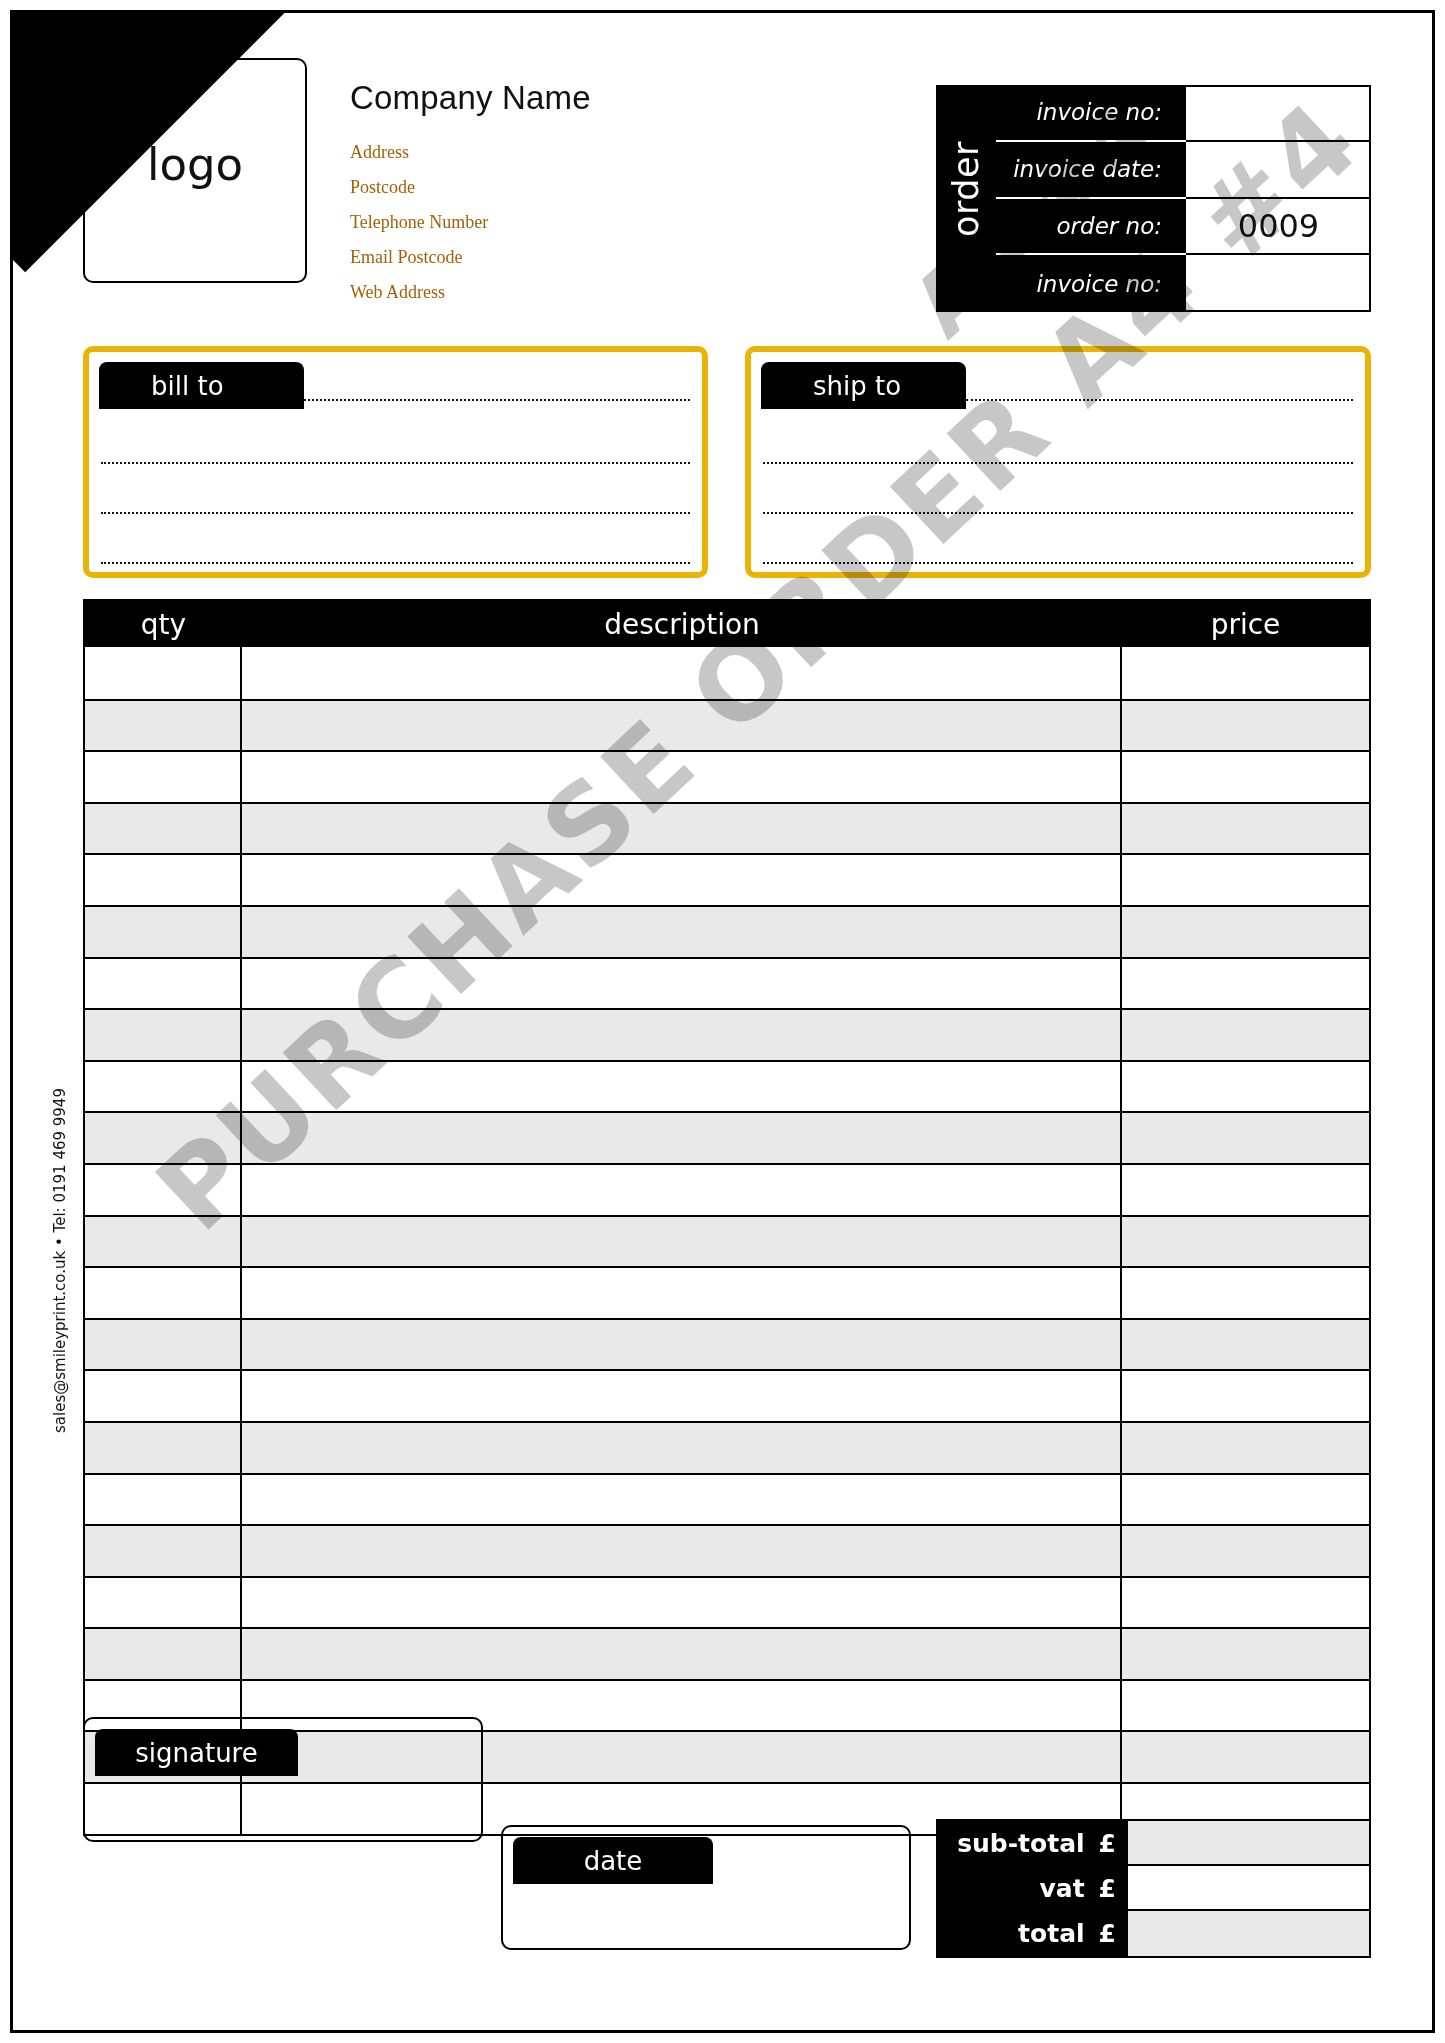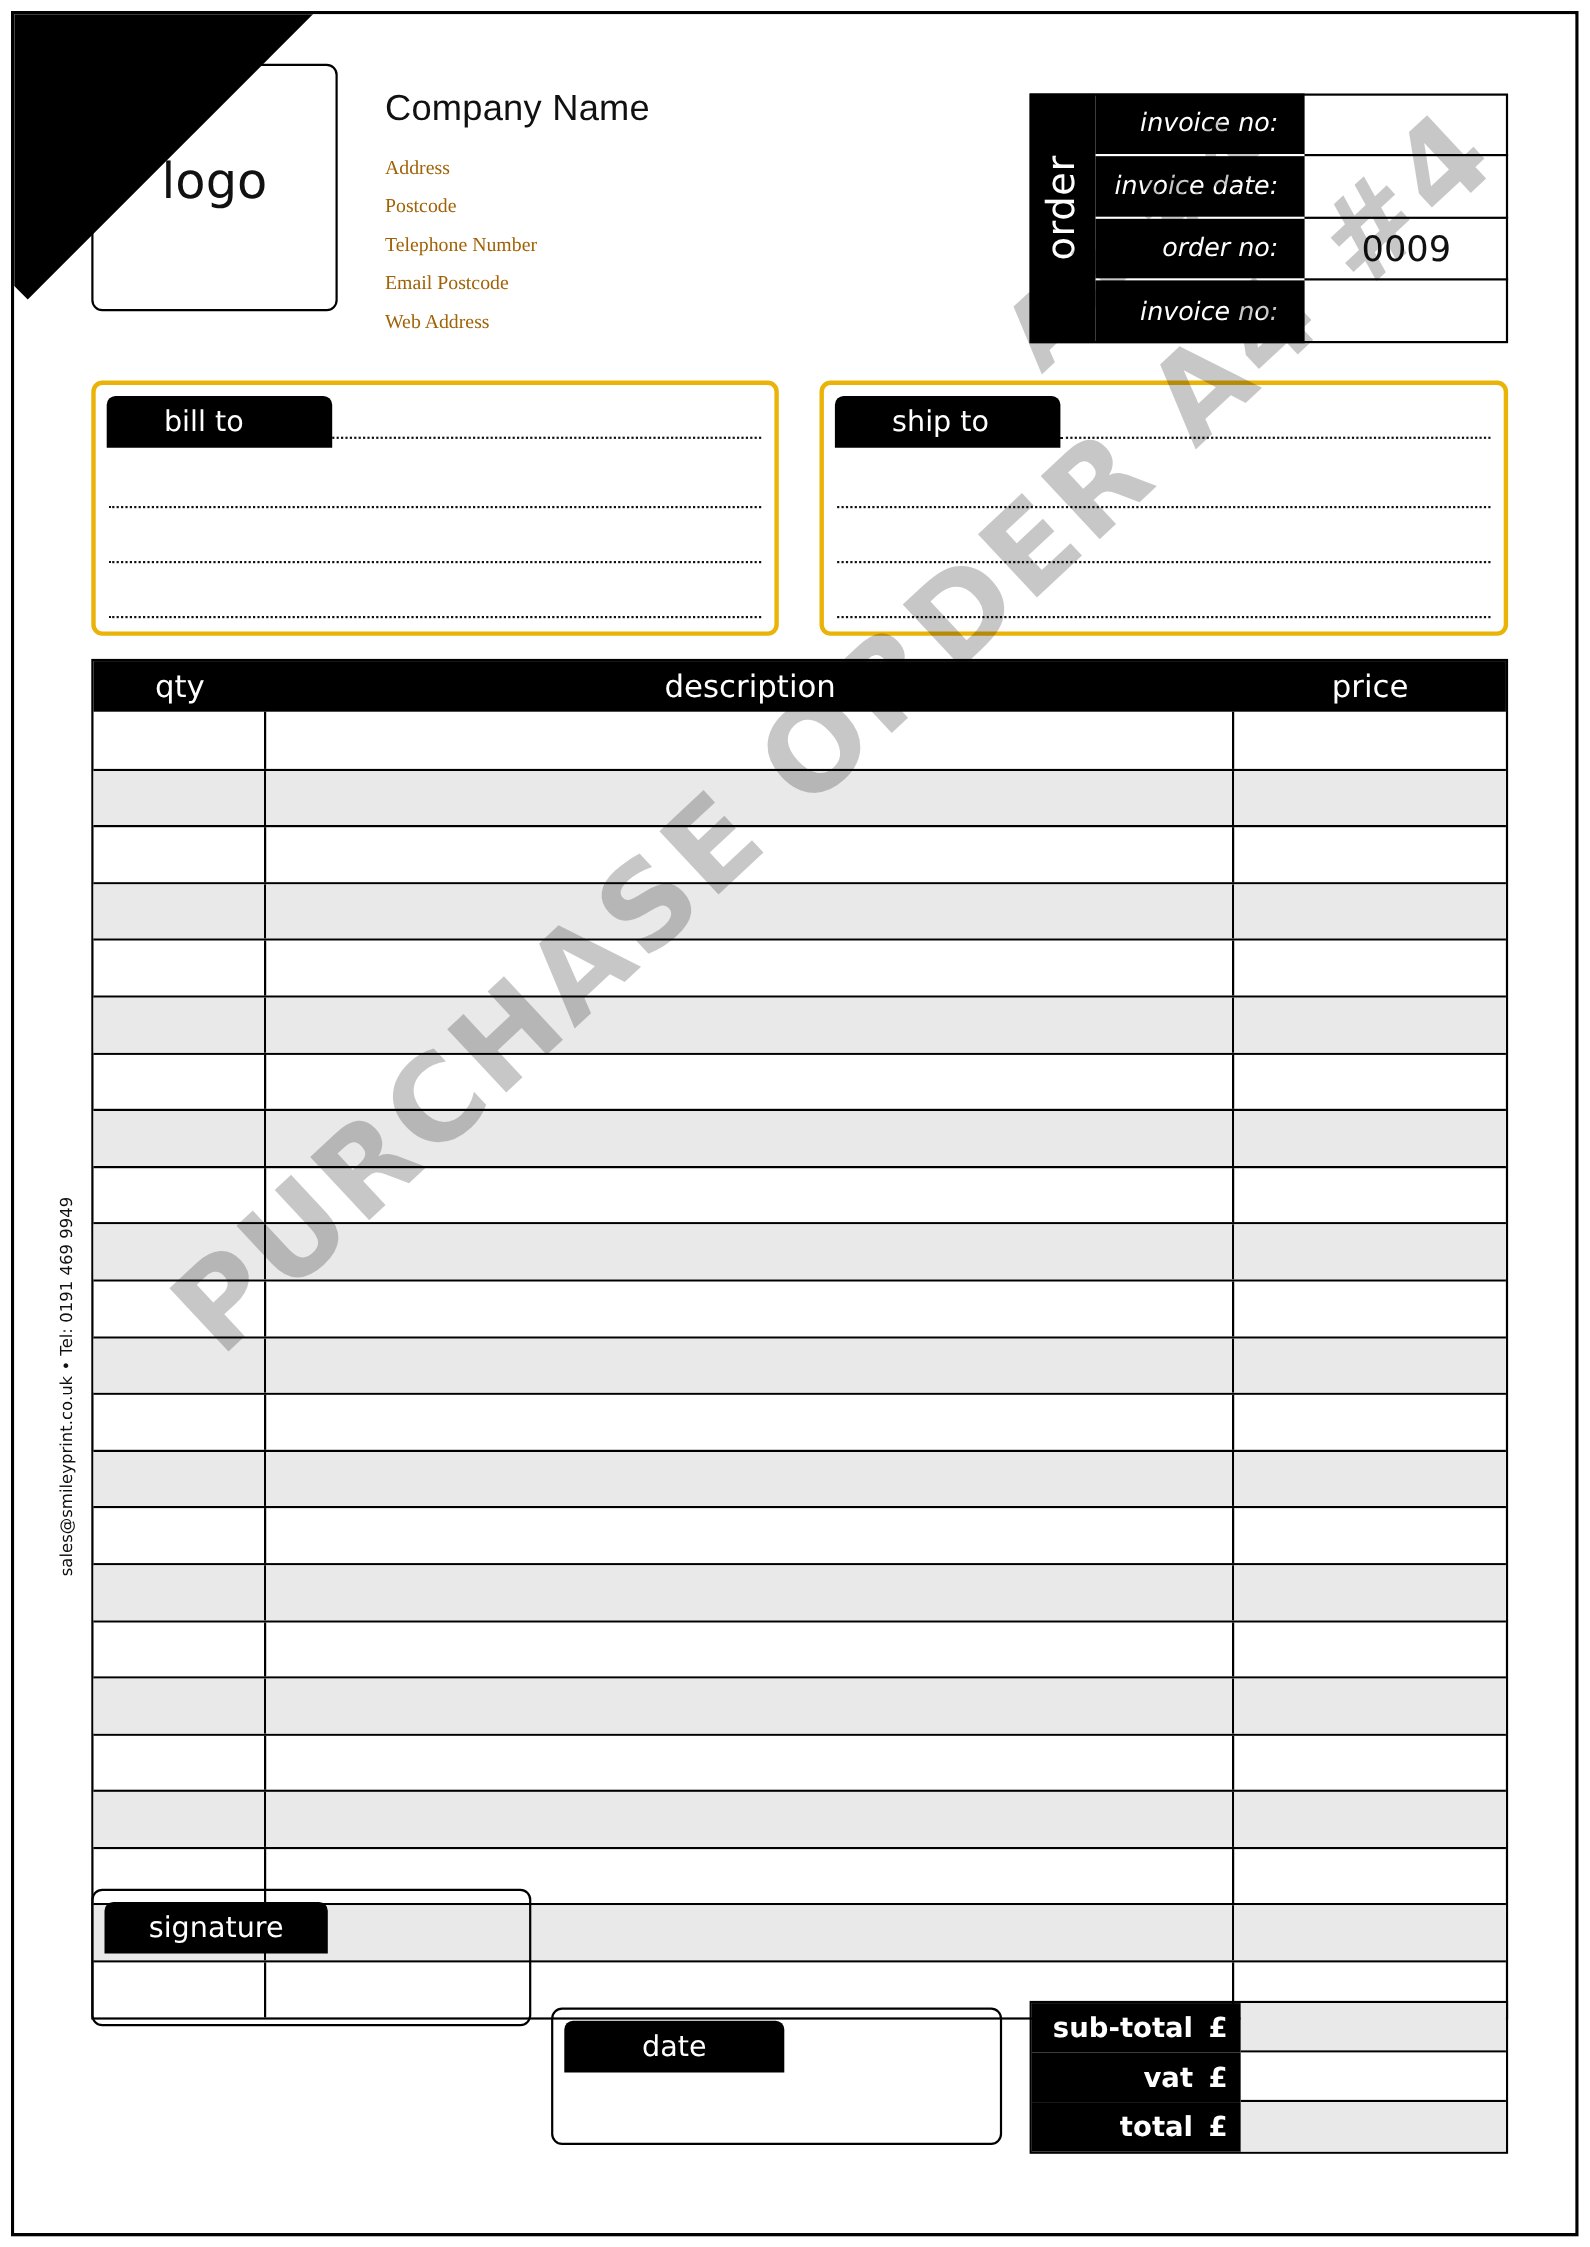--- a/index.html
+++ b/index.html
@@ -171,21 +171,21 @@
     color: #111;
     font-family: "DejaVu Sans", sans-serif;
   }
   .order-row:last-child .val { border-bottom: none; }
 
   
   .addr-box {
     position: absolute;
     top: 333px;
     height: 232px;
-    border: 4px solid #eab308;
+    border: 6px solid #eab308;
     border-radius: 10px;
     box-sizing: border-box;
     padding-left: 17px;
   }
   .addr-box.bill { left: 70px; width: 625px; }
   .addr-box.ship { left: 732px; width: 626px; }
   .addr-tag {
     position: absolute;
     left: 10px;
     top: 10px;

